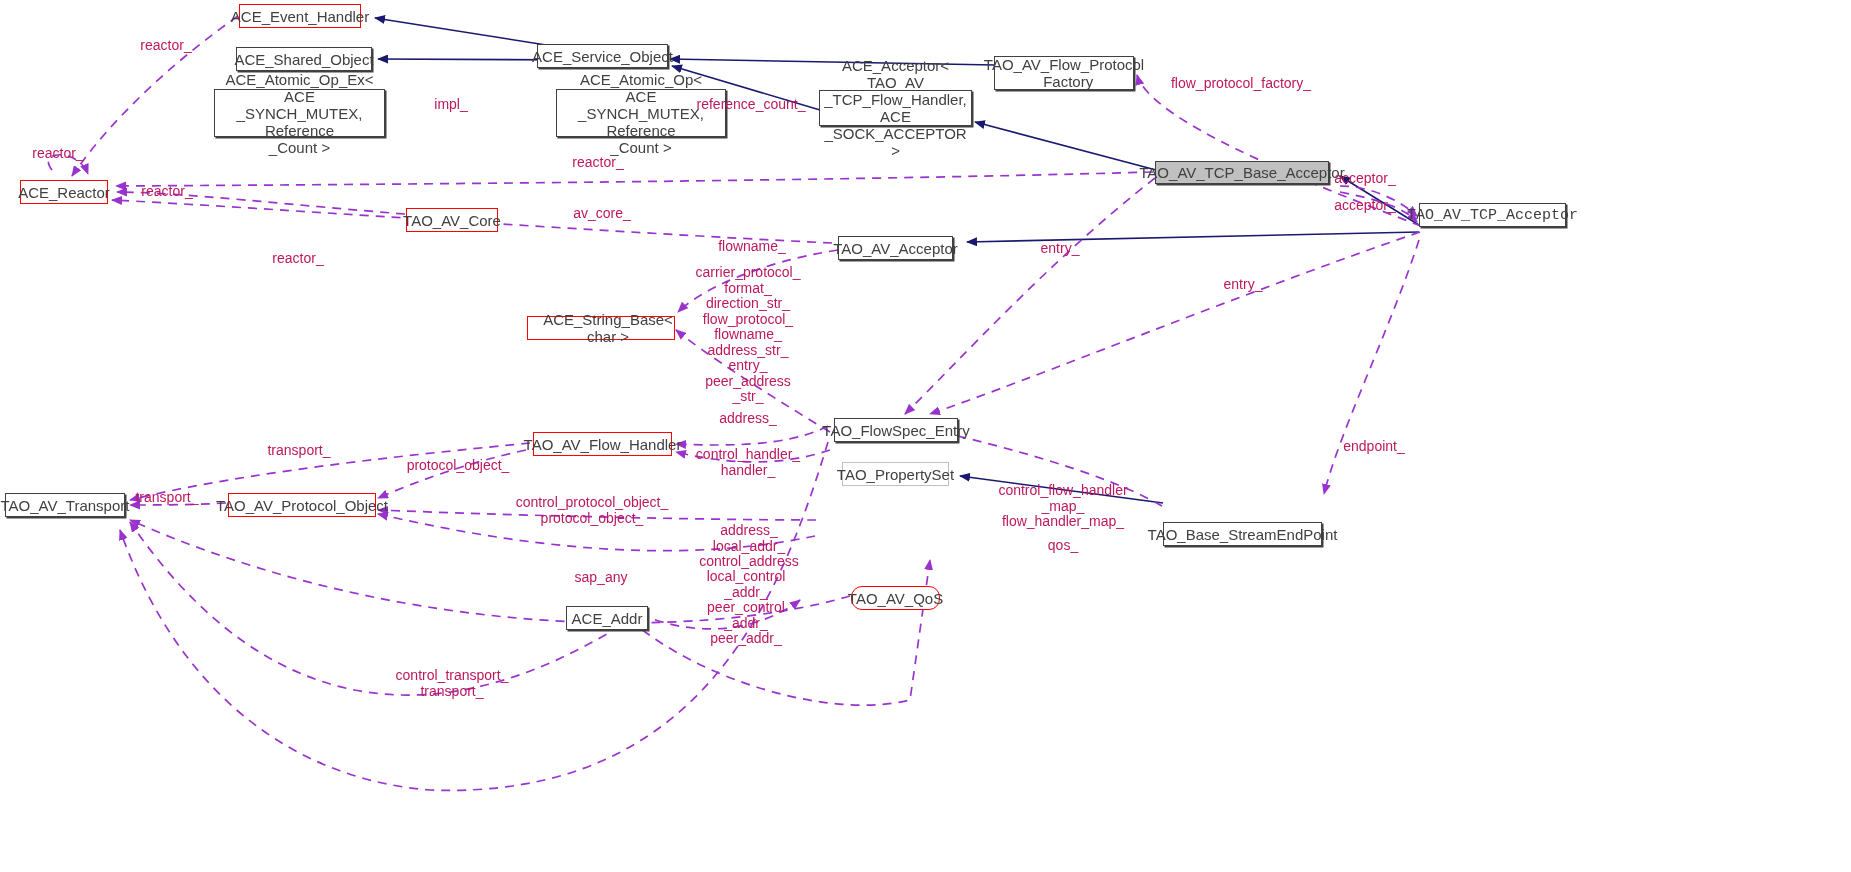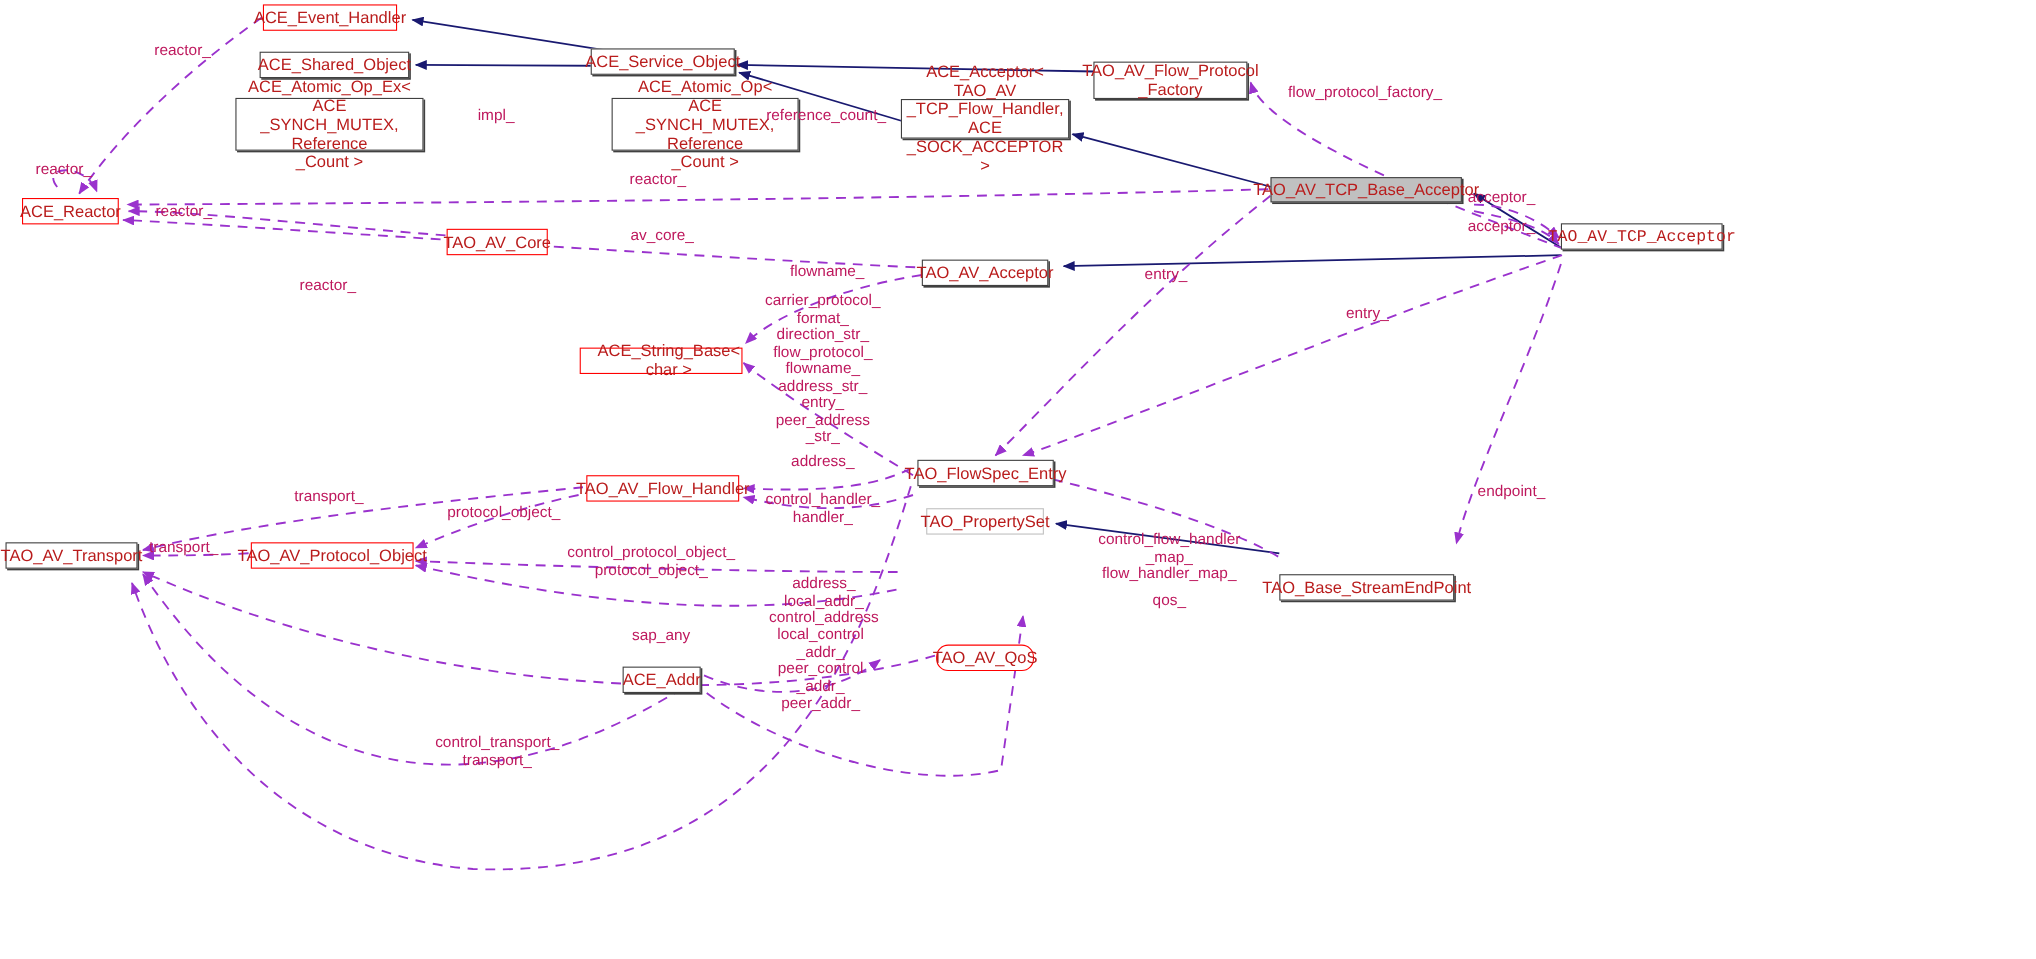--- a/index.html
+++ b/index.html
@@ -1,21 +1,21 @@
 <!DOCTYPE html>
 <html><head>
 <meta charset="utf-8">
 <style>
   html,body{margin:0;padding:0;background:#ffffff;}
   body{font-family:"Liberation Sans","DejaVu Sans",sans-serif;}
   #canvas{position:relative;width:1851px;height:872px;background:#ffffff;overflow:hidden;}
   #edges{position:absolute;left:0;top:0;width:1851px;height:872px;}
   .node{position:absolute;box-sizing:border-box;background:#ffffff;
         display:flex;align-items:center;justify-content:center;text-align:center;
-        font-size:15px;line-height:17px;color:#b91c1c;white-space:pre-line;padding:2px 6px;}
+        font-size:15px;line-height:17px;color:#404040;white-space:pre-line;padding:2px 6px;}
   .n-black{border:1.5px solid #404040;box-shadow:1.5px 1.5px 0 0 #404040;}
   .n-red{border:1.5px solid #ff0000;}
   .n-gray{border:1.5px solid #c0c0c0;}
   .n-fill{border:1.5px solid #404040;background:#c0c0c0;box-shadow:1.5px 1.5px 0 0 #404040;}
   .elabel{position:absolute;font-size:14px;line-height:15.5px;color:#be185d;
           text-align:center;white-space:pre-line;transform:translate(-50%,-50%);
           pointer-events:none;}
 </style>
 </head>
 <body>
@@ -93,21 +93,21 @@
   <div class="node n-black" style="left:1419px;top:203px;width:147px;height:24px;font-family:Liberation Mono, monospace;">TAO_AV_TCP_Acceptor</div>
   <div class="node n-black" style="left:838px;top:236px;width:115px;height:24px;">TAO_AV_Acceptor</div>
   <div class="node n-red" style="left:527px;top:316px;width:148px;height:24px;padding-left:20px;">ACE_String_Base&lt; char &gt;</div>
   <div class="node n-black" style="left:834px;top:418px;width:124px;height:24px;">TAO_FlowSpec_Entry</div>
   <div class="node n-red" style="left:533px;top:432px;width:139px;height:24px;">TAO_AV_Flow_Handler</div>
   <div class="node n-gray" style="left:842px;top:462px;width:107px;height:24px;">TAO_PropertySet</div>
   <div class="node n-black" style="left:1163px;top:494px;width:159px;height:24px;margin-top:28px;">TAO_Base_StreamEndPoint</div>
   <div class="node n-black" style="left:5px;top:493px;width:120px;height:24px;">TAO_AV_Transport</div>
   <div class="node n-red" style="left:228px;top:493px;width:148px;height:24px;">TAO_AV_Protocol_Object</div>
   <div class="node n-red" style="left:851px;top:586px;width:89px;height:24px;border-radius:11px;">TAO_AV_QoS</div>
-  <div class="node n-black" style="left:566px;top:606px;width:71px;height:24px;">ACE_Addr</div>
+  <div class="node n-black" style="left:566px;top:606px;width:82px;height:24px;">ACE_Addr</div>
 
   <div class="elabel" style="left:166px;top:46px;">reactor_</div>
   <div class="elabel" style="left:58px;top:154px;">reactor_</div>
   <div class="elabel" style="left:167px;top:192px;">reactor_</div>
   <div class="elabel" style="left:598px;top:163px;">reactor_</div>
   <div class="elabel" style="left:298px;top:259px;">reactor_</div>
   <div class="elabel" style="left:451px;top:105px;">impl_</div>
   <div class="elabel" style="left:751px;top:105px;">reference_count_</div>
   <div class="elabel" style="left:1241px;top:84px;">flow_protocol_factory_</div>
   <div class="elabel" style="left:602px;top:214px;">av_core_</div>

